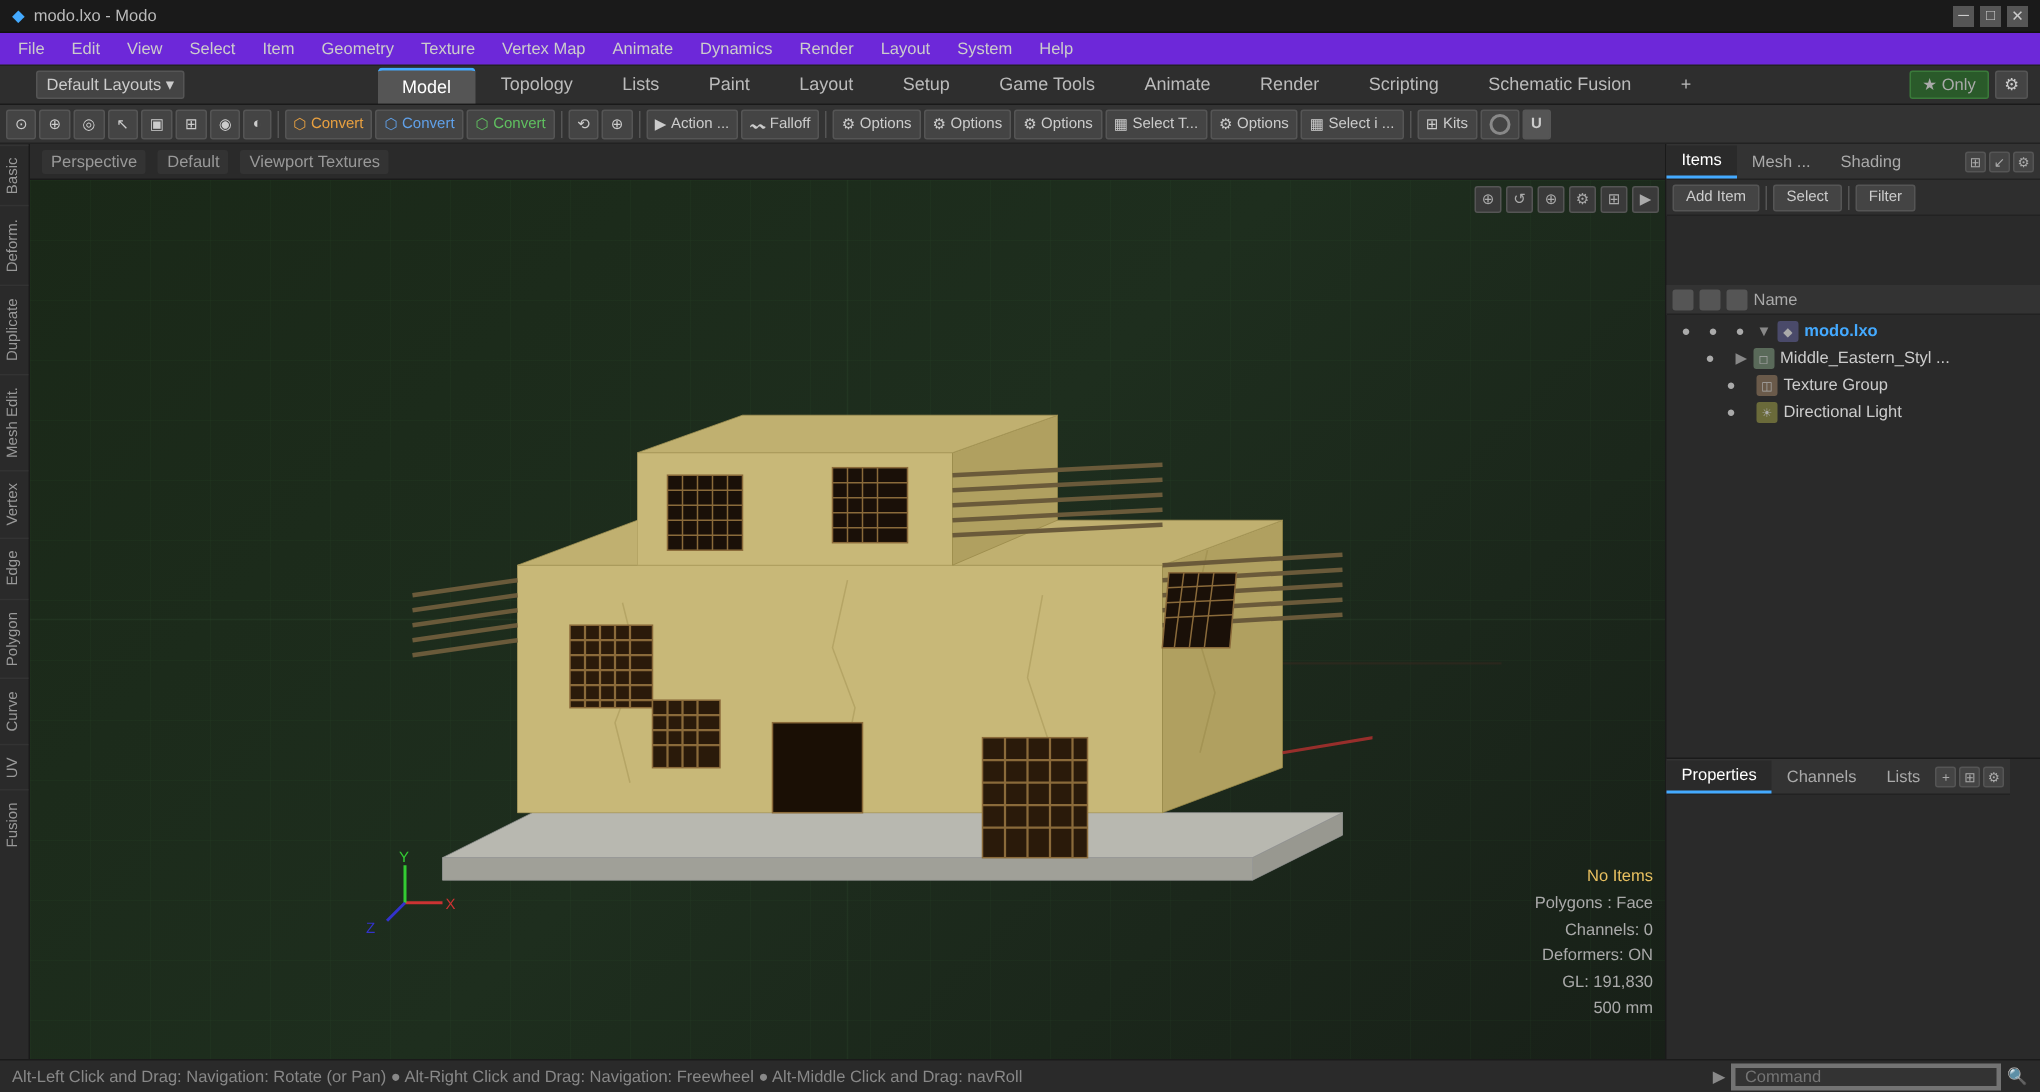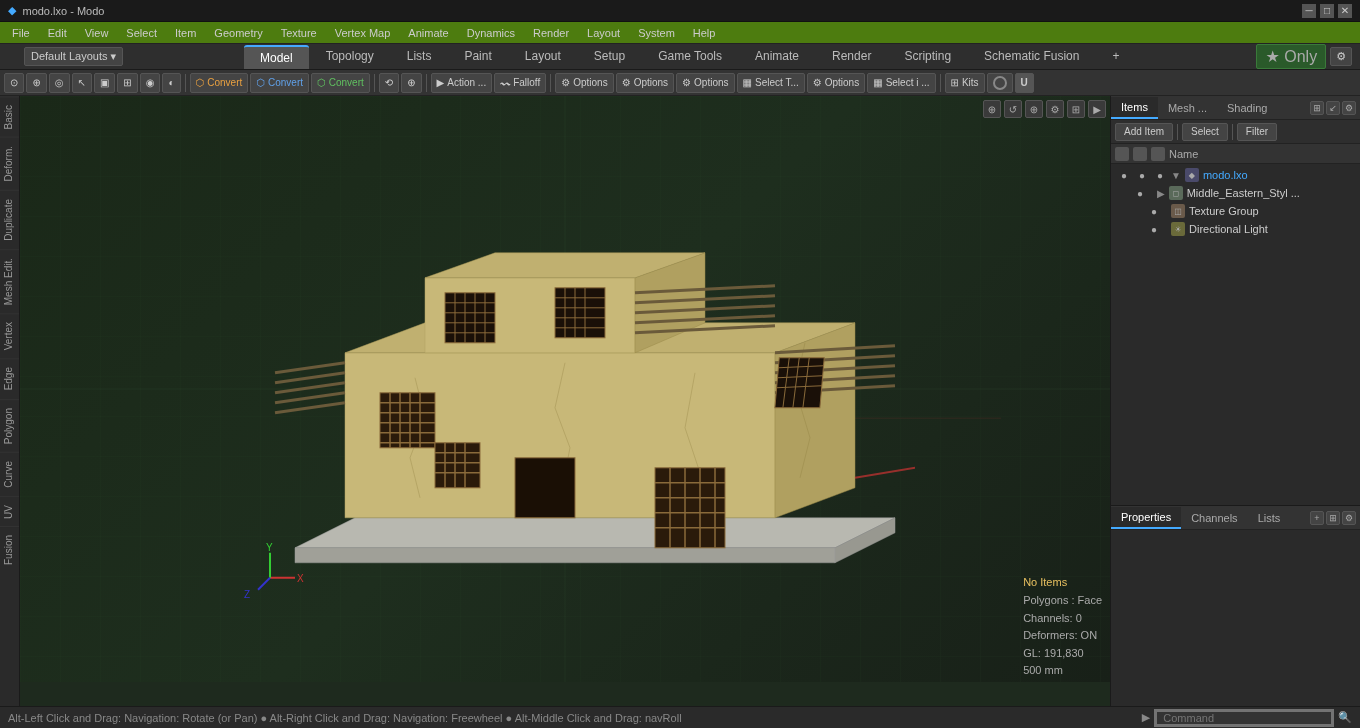--- a/index.html
+++ b/index.html
@@ -5,32 +5,32 @@
     * { margin: 0; padding: 0; box-sizing: border-box; }
     body { width: 1360px; height: 728px; overflow: hidden; background: #2a2a2a; font-family: Arial, sans-serif; font-size: 11px; color: #ccc; user-select: none; }
 
     
     #titlebar { height: 22px; background: #1a1a1a; display: flex; align-items: center; justify-content: space-between; padding: 0 8px; border-bottom: 1px solid #111; }
     #titlebar-left { display: flex; align-items: center; gap: 6px; color: #bbb; font-size: 11px; }
     #titlebar-controls { display: flex; gap: 4px; }
     .title-btn { width: 14px; height: 14px; background: #555; border: none; color: #ccc; font-size: 10px; cursor: pointer; display: flex; align-items: center; justify-content: center; }
 
     
-    #menubar { height: 22px; background: #4d7c0f; display: flex; align-items: center; padding: 0 4px; gap: 2px; border-bottom: 1px solid #222; }
+    #menubar { height: 22px; background: #6d28d9; display: flex; align-items: center; padding: 0 4px; gap: 2px; border-bottom: 1px solid #222; }
     .menu-item { padding: 2px 8px; color: #ccc; cursor: pointer; font-size: 11px; border-radius: 2px; }
 
     
     #layoutbar { height: 26px; background: #2e2e2e; display: flex; align-items: center; border-bottom: 1px solid #1a1a1a; }
     #layout-left { display: flex; align-items: center; padding: 0 8px; }
     .layout-selector { background: #444; border: 1px solid #555; color: #ccc; padding: 2px 6px; font-size: 11px; cursor: pointer; border-radius: 2px; margin-left: 16px; }
     #layout-tabs { display: flex; flex: 1; justify-content: center; gap: 1px; }
     .layout-tab { padding: 4px 16px; color: #bbb; cursor: pointer; font-size: 12px; border-radius: 3px 3px 0 0; }
     .layout-tab.active { background: #555; color: #fff; border-top: 2px solid #4af; }
     #layout-right { display: flex; align-items: center; padding: 0 8px; gap: 4px; }
-    .star-btn { background: #2a5a2a; border: 1px solid #3a7a3a; color: #aaa; padding: 2px 8px; font-size: 16px; cursor: pointer; border-radius: 2px; }
+    .star-btn { background: #2a5a2a; border: 1px solid #3a7a3a; color: #aaa; padding: 2px 8px; font-size: 11px; cursor: pointer; border-radius: 2px; }
     .gear-btn { background: #444; border: 1px solid #555; color: #ccc; padding: 2px 5px; font-size: 11px; cursor: pointer; border-radius: 2px; }
 
     
     #toolbar { height: 26px; background: #333; display: flex; align-items: center; padding: 0 4px; gap: 2px; border-bottom: 1px solid #222; overflow: hidden; }
     .tb-btn { background: #444; border: 1px solid #555; color: #ccc; padding: 1px 5px; font-size: 10px; cursor: pointer; border-radius: 2px; height: 20px; display: flex; align-items: center; gap: 3px; white-space: nowrap; }
     .tb-sep { width: 1px; height: 18px; background: #555; margin: 0 2px; }
 
     
     #main { display: flex; height: calc(728px - 22px - 22px - 26px - 26px - 22px); }
 
@@ -42,54 +42,54 @@
     #viewport { flex: 1; background: #1e2a1e; position: relative; overflow: hidden; }
     #viewport-header { height: 24px; background: #2a2a2a; display: flex; align-items: center; padding: 0 8px; gap: 8px; border-bottom: 1px solid #1a1a1a; }
     .vp-label { color: #999; font-size: 11px; padding: 2px 6px; background: #333; border-radius: 2px; cursor: pointer; }
     #viewport-content { width: 100%; height: calc(100% - 24px); position: relative; background: linear-gradient(135deg, #1a2818 0%, #1e2e1e 50%, #182018 100%); overflow: hidden; }
 
     
     #vp-top-right { position: absolute; top: 4px; right: 4px; display: flex; gap: 3px; }
     .vp-icon-btn { width: 18px; height: 18px; background: #3a3a3a; border: 1px solid #555; color: #aaa; font-size: 10px; cursor: pointer; display: flex; align-items: center; justify-content: center; border-radius: 2px; }
 
     
-    #viewport-status { position: absolute; bottom: 2px; right: 8px; color: #aaa; font-size: 11px; line-height: 1.6; }
+    #viewport-status { position: absolute; bottom: 24px; right: 8px; text-align: right; color: #aaa; font-size: 11px; line-height: 1.6; }
     #viewport-status .highlight { color: #e8c060; }
 
     
     #statusbar { height: 22px; background: #2a2a2a; display: flex; align-items: center; padding: 0 8px; border-top: 1px solid #1a1a1a; font-size: 11px; color: #888; }
     #statusbar-left { flex: 1; }
     #statusbar-right { display: flex; align-items: center; }
     .cmd-input { background: #333; border: 3px solid #737373; color: #ccc; padding: 1px 6px; font-size: 11px; width: 180px; height: 18px; }
 
     
     #right-panel { width: 250px; background: #2a2a2a; border-left: 1px solid #1a1a1a; display: flex; flex-direction: column; }
 
     
     #items-panel { flex: 1; display: flex; flex-direction: column; border-bottom: 1px solid #1a1a1a; }
     #items-tabs { height: 24px; background: #333; display: flex; align-items: center; border-bottom: 1px solid #222; }
     .panel-tab { padding: 4px 10px; color: #aaa; cursor: pointer; font-size: 11px; }
     .panel-tab.active { background: #2a2a2a; color: #fff; border-bottom: 2px solid #4af; }
     #items-toolbar { height: 24px; background: #2e2e2e; display: flex; align-items: center; padding: 0 4px; gap: 2px; border-bottom: 1px solid #222; }
     .items-tb-btn { background: #444; border: 1px solid #555; color: #ccc; padding: 1px 8px; font-size: 10px; cursor: pointer; border-radius: 2px; height: 18px; display: flex; align-items: center; }
     .items-tb-sep { width: 1px; height: 16px; background: #555; margin: 0 2px; }
-    #items-cols { height: 20px; background: #333; display: flex; align-items: center; padding: 0 4px; border-bottom: 1px solid #222; font-size: 11px; color: #aaa; gap: 4px; }
+    #items-cols { height: 20px; background: #333; display: flex; align-items: center; padding: 0 4px; border-bottom: 1px solid #222; font-size: 11px; color: #aaa; gap: 4px; margin-top: 46px; }
     .items-col-icon { width: 14px; height: 14px; background: #555; border-radius: 2px; cursor: pointer; }
     #items-list { flex: 1; overflow-y: auto; padding: 2px; }
     .items-list-row { display: flex; align-items: center; padding: 2px 4px; gap: 4px; cursor: pointer; border-radius: 2px; }
     .eye-icon { width: 14px; height: 14px; display: flex; align-items: center; justify-content: center; color: #666; font-size: 10px; cursor: pointer; }
     .eye-icon.visible { color: #aaa; }
     .item-indent { display: flex; align-items: center; gap: 4px; }
     .item-arrow { color: #888; font-size: 10px; cursor: pointer; }
     .item-icon { width: 14px; height: 14px; background: #555; border-radius: 2px; font-size: 8px; display: flex; align-items: center; justify-content: center; color: #aaa; }
     .item-label { color: #ccc; font-size: 11px; }
-    .item-label.root { color: #4af; font-weight: normal; }
-
-    
-    #props-panel { height: 200px; display: flex; flex-direction: column; }
+    .item-label.root { color: #4af; font-weight: bold; }
+
+    
+    #props-panel { height: 200px; display: flex; flex-direction: row; }
     #props-tabs { height: 24px; background: #333; display: flex; align-items: center; border-bottom: 1px solid #222; }
     #props-content { flex: 1; background: #2a2a2a; padding: 4px; }
 
     
     #grid-svg { position: absolute; top: 0; left: 0; width: 100%; height: 100%; opacity: 0.15; pointer-events: none; }
 
     
     .panel-expand { margin-left: auto; display: flex; gap: 2px; padding-right: 4px; }
     .pe-btn { width: 14px; height: 14px; background: #444; border: 1px solid #555; color: #aaa; font-size: 9px; cursor: pointer; display: flex; align-items: center; justify-content: center; border-radius: 2px; }
   </style>
@@ -248,20 +248,25 @@
     <div class="sidebar-tab">Mesh Edit.</div>
     <div class="sidebar-tab">Vertex</div>
     <div class="sidebar-tab">Edge</div>
     <div class="sidebar-tab">Polygon</div>
     <div class="sidebar-tab">Curve</div>
     <div class="sidebar-tab">UV</div>
     <div class="sidebar-tab">Fusion</div>
   </div>
 
   <div id="viewport">
+    <div id="viewport-header">
+      <span class="vp-label">Perspective</span>
+      <span class="vp-label">Default</span>
+      <span class="vp-label">Viewport Textures</span>
+    </div>
     <div id="viewport-content">
 
       <svg id="grid-svg">
         <defs>
           <pattern id="grid" width="40" height="40" patternUnits="userSpaceOnUse">
             <path d="M 40 0 L 0 0 0 40" fill="none" stroke="#4a8a4a" stroke-width="0.5"></path>
           </pattern>
         </defs>
         <rect width="100%" height="100%" fill="url(#grid)"></rect>
 

